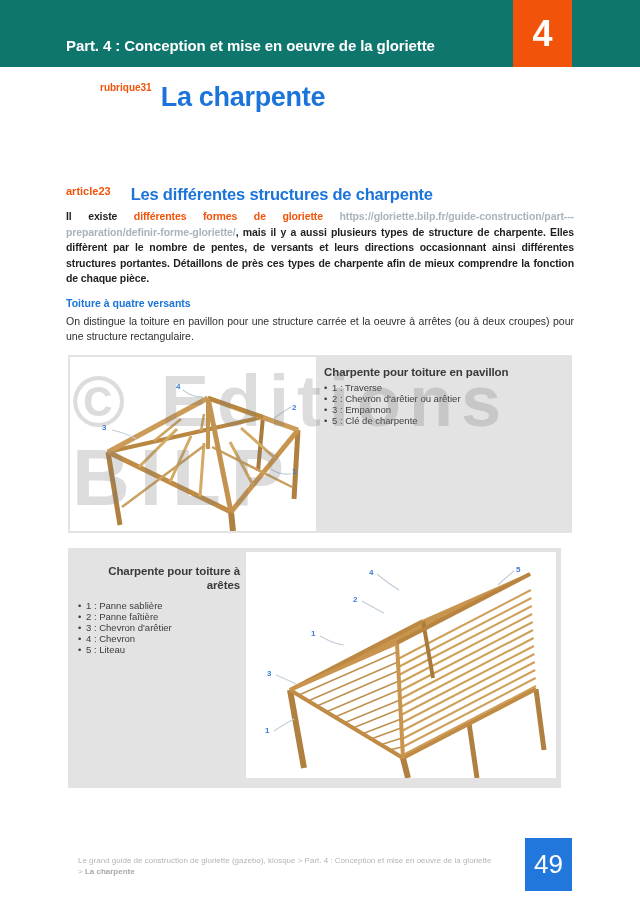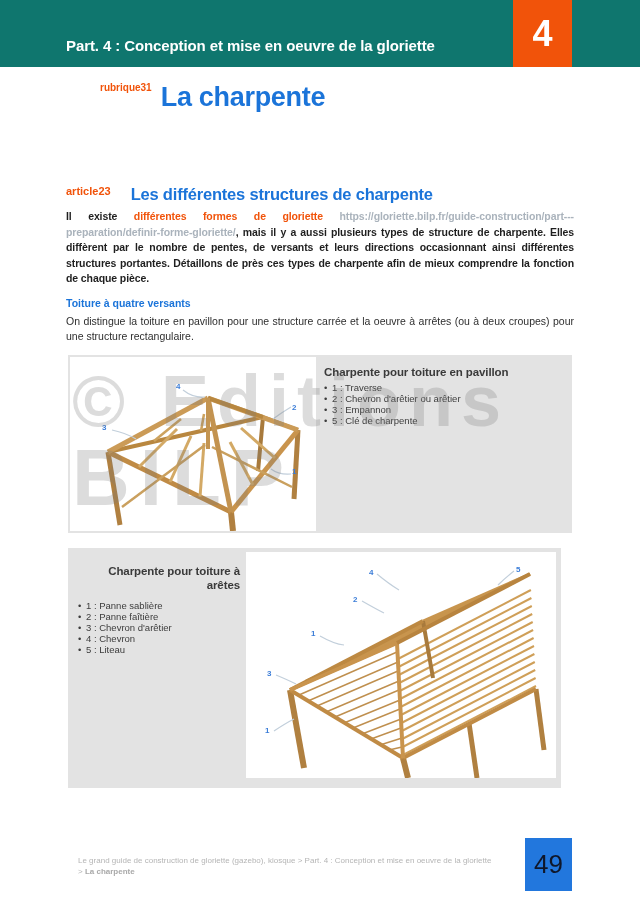--- a/index.html
+++ b/index.html
@@ -48,21 +48,21 @@
   .num-label { position:absolute; color:#3b7dd8; font-size:8px; font-weight:bold; }
 
   
   .watermark { position:absolute; color:#7a7a7a; opacity:0.26; font-weight:bold; pointer-events:none; z-index:6; white-space:nowrap; }
   .wm1 { left:72px; top:360px; font-size:72px; letter-spacing:8px; }
   .wm2 { left:72px; top:432px; font-size:80px; letter-spacing:10px; }
 
   
   .breadcrumb { position:absolute; left:78px; top:856px; width:415px; font-size:8px; line-height:10.5px; color:#b5b5b5; }
   .breadcrumb b { color:#a9a9a9; }
-  .page-num-box { position:absolute; left:525px; top:838px; width:47px; height:53px; background:#2277dd; color:#0f172a; font-size:26px; text-align:center; line-height:53px; }
+  .page-num-box { position:absolute; left:525px; top:838px; width:47px; height:53px; background:#2277dd; color:#ffffff; font-size:26px; text-align:center; line-height:53px; }
 
   svg { display:block; }
 </style>
 </head>
 <body>
 
 <div class="page">
 
   <div class="header">
     <div class="header-title">Part. 4 : Conception et mise en oeuvre de la gloriette</div>

